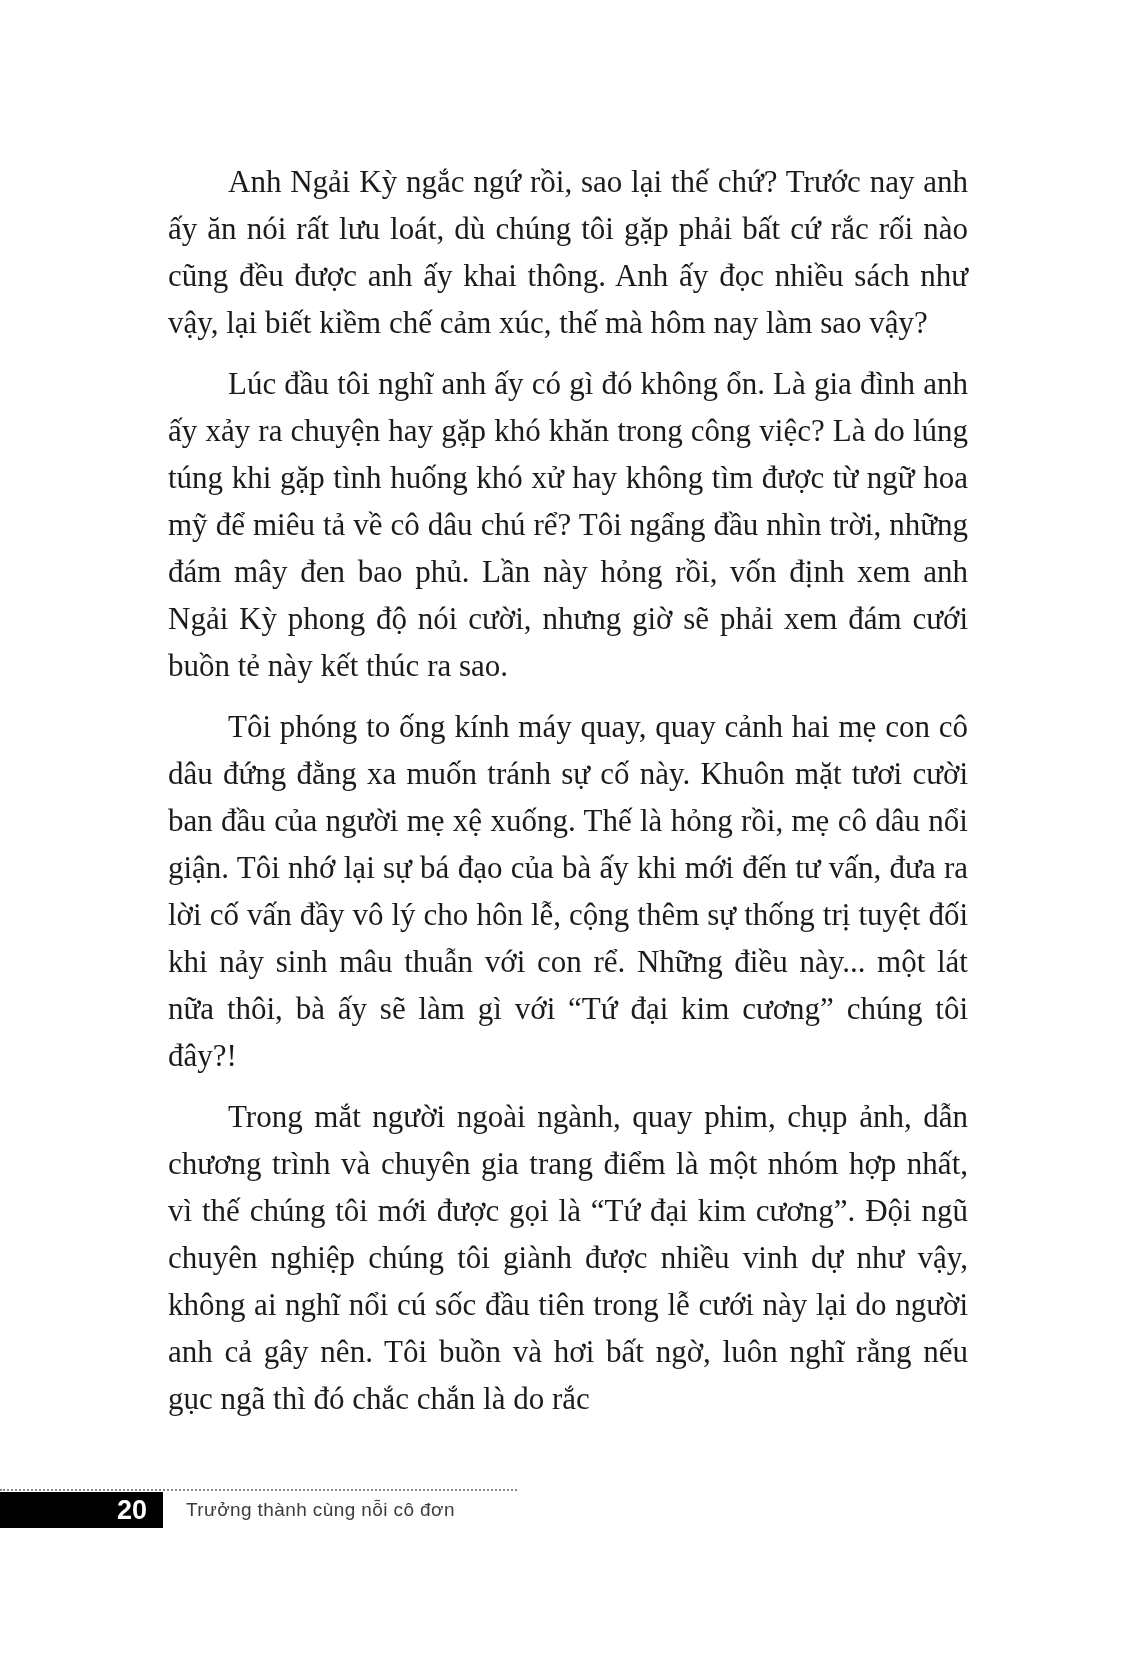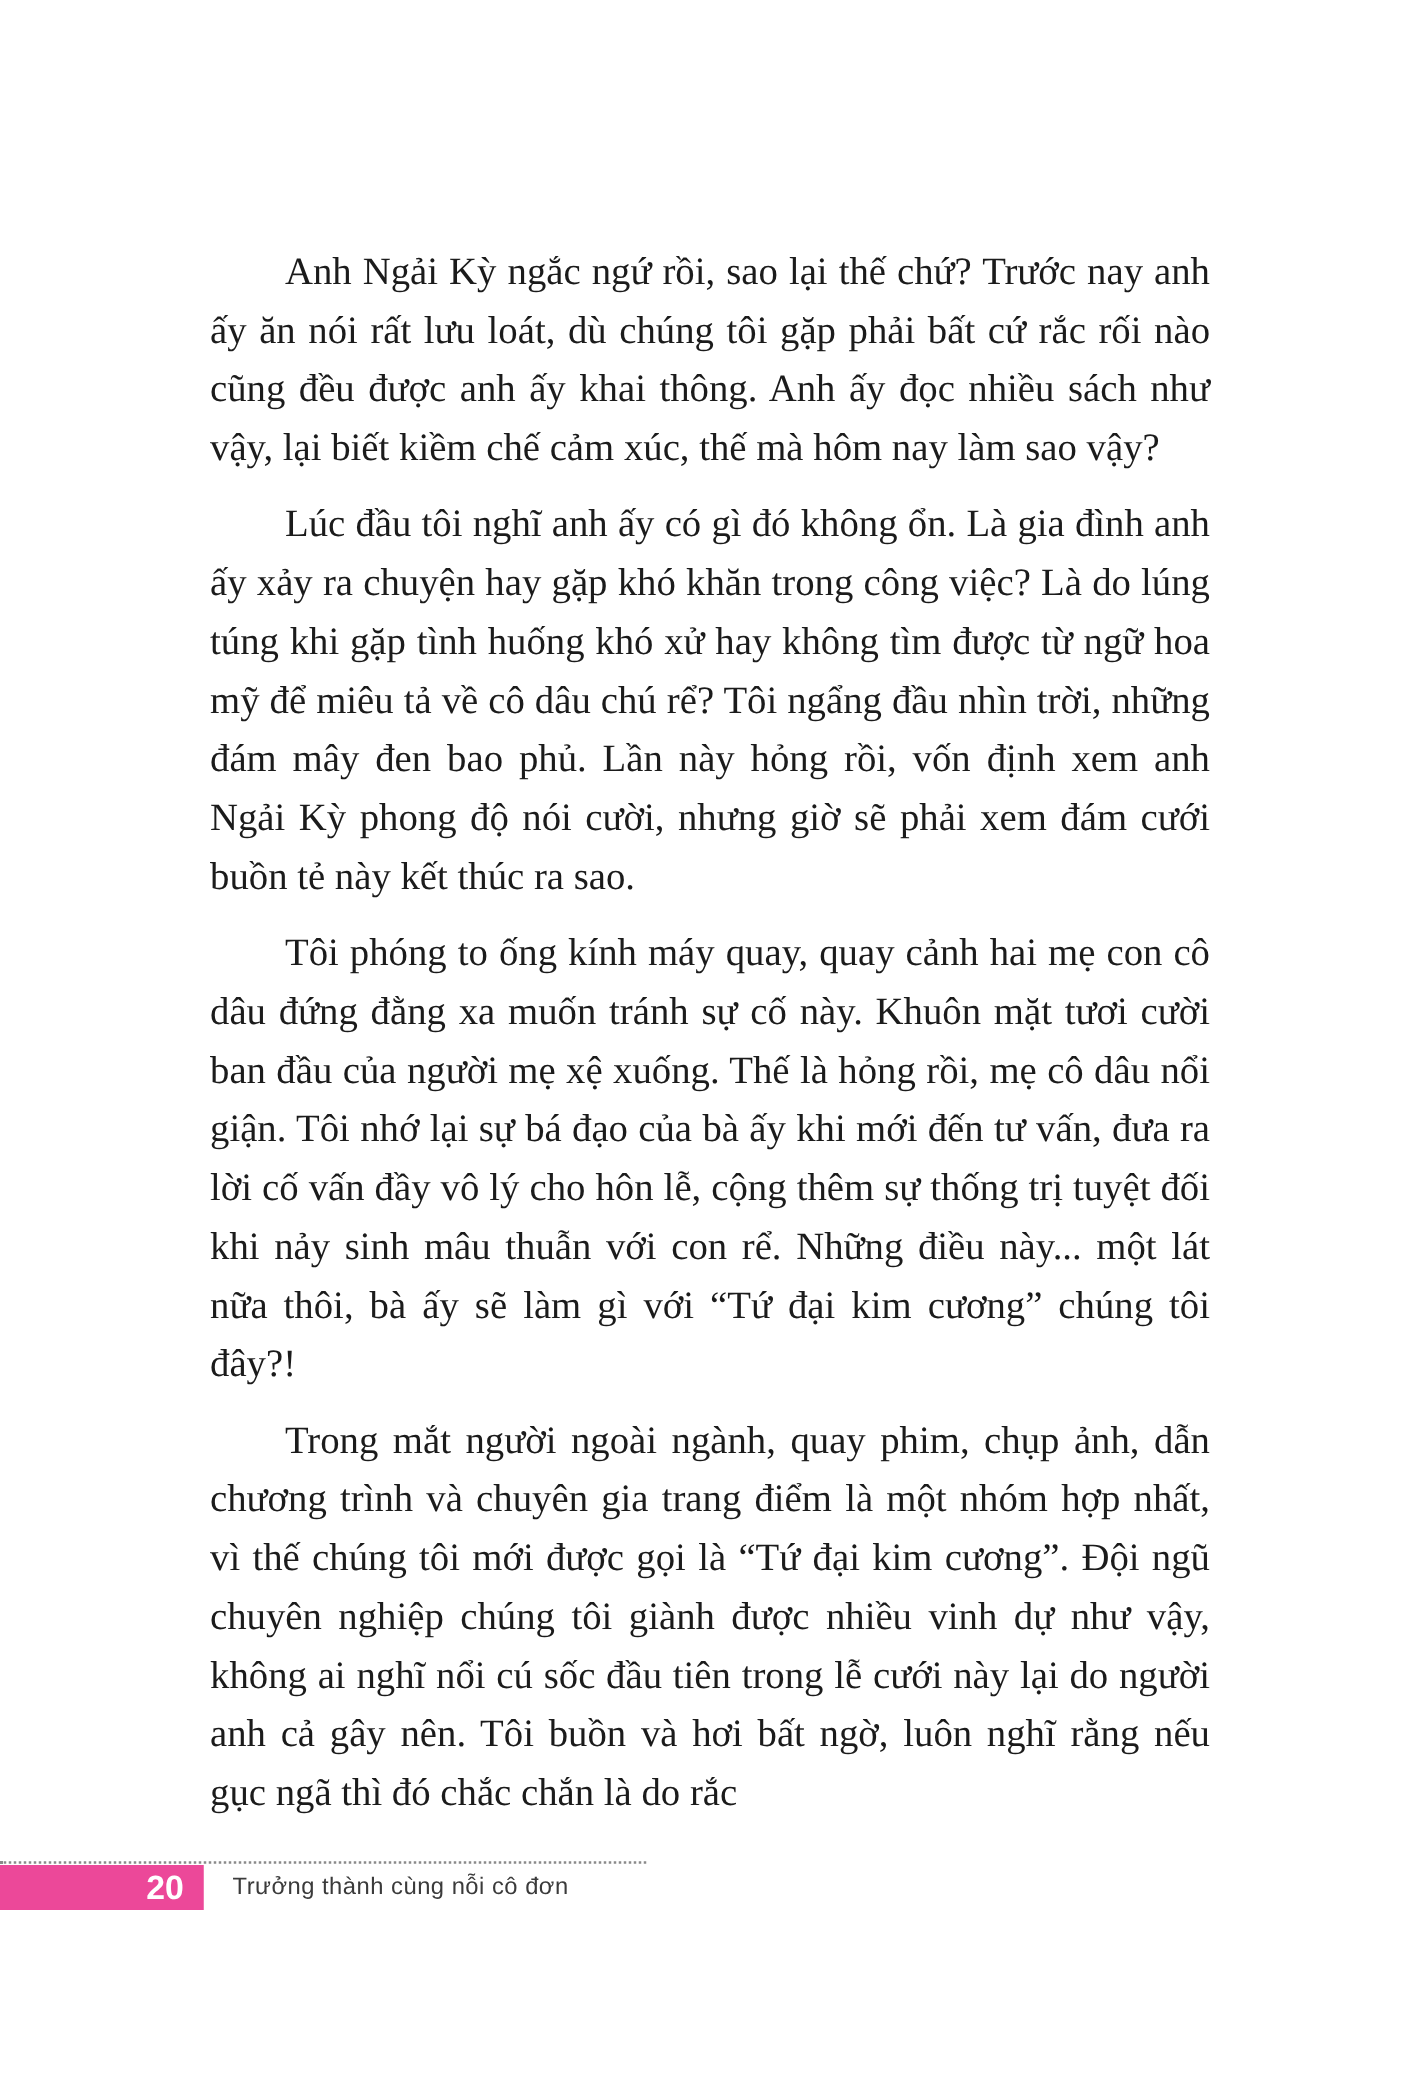--- a/index.html
+++ b/index.html
@@ -19,21 +19,20 @@
   .body-text {
     position: absolute;
     left: 168px;
     top: 158px;
     width: 800px;
     font-size: 31px;
     line-height: 47px;
     color: #1b1b1b;
     text-align: justify;
     text-align-last: left;
-    margin-top: 35px;
   }
   .body-text p {
     margin: 0 0 14px 0;
     text-indent: 60px;
   }
   .footer {
     position: absolute;
     left: 0;
     top: 1489px;
     width: 100%;
@@ -46,21 +45,21 @@
     width: 517px;
     height: 0;
     border-top: 2px dotted #8a8a8a;
   }
   .page-number-badge {
     position: absolute;
     left: 0;
     top: 3px;
     width: 163px;
     height: 36px;
-    background: #ec4899;
+    background: #000000;
     display: flex;
     align-items: center;
     justify-content: flex-end;
     padding-right: 16px;
     box-sizing: border-box;
   }
   .page-number {
     font-family: "Liberation Sans", "DejaVu Sans", sans-serif;
     font-weight: bold;
     font-size: 27px;

